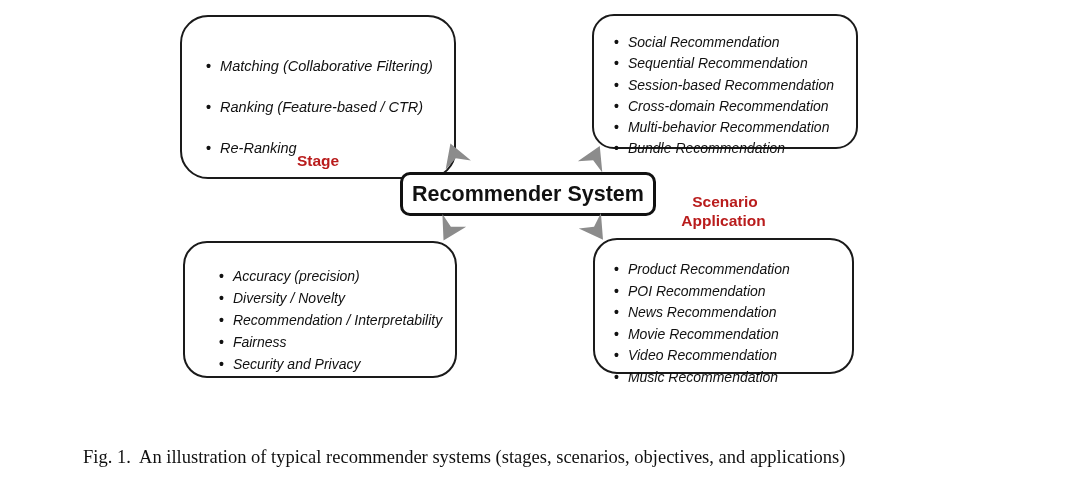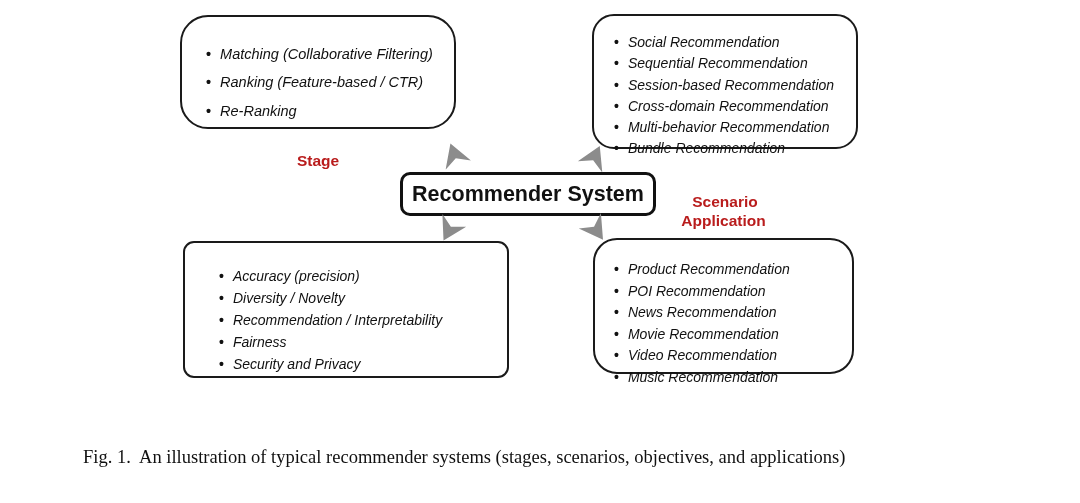--- a/index.html
+++ b/index.html
@@ -4,23 +4,23 @@
 <style>
   html, body { margin:0; padding:0; background:#ffffff; }
   .canvas {
     position:relative; width:1080px; height:503px; background:#ffffff;
     font-family:"Liberation Sans", sans-serif; color:#111111; overflow:hidden;
   }
   .rbox {
     position:absolute; border:2px solid #1a1a1a; background:#ffffff;
     box-sizing:border-box;
   }
-  #stage-box { left:180px; top:15px; width:276px; height:114px; border-radius:28px; }
+  #stage-box { left:180px; top:15px; width:276px; height:164px; border-radius:28px; }
   #scenario-box { left:592px; top:14px; width:266px; height:135px; border-radius:22px; }
-  #objective-box { left:183px; top:241px; width:326px; height:137px; border-radius:11px; }
+  #objective-box { left:183px; top:241px; width:274px; height:137px; border-radius:24px; }
   #application-box { left:593px; top:238px; width:261px; height:136px; border-radius:24px; }
 
   .items {
     list-style:none; margin:10px; font-style:italic; box-sizing:border-box;
     color:#111111;
   }
   .items li { display:flex; align-items:baseline; }
   .items li::before { content:"\2022"; font-style:normal; font-weight:bold; margin-right:9px; }
 
   #stage-box .items {

